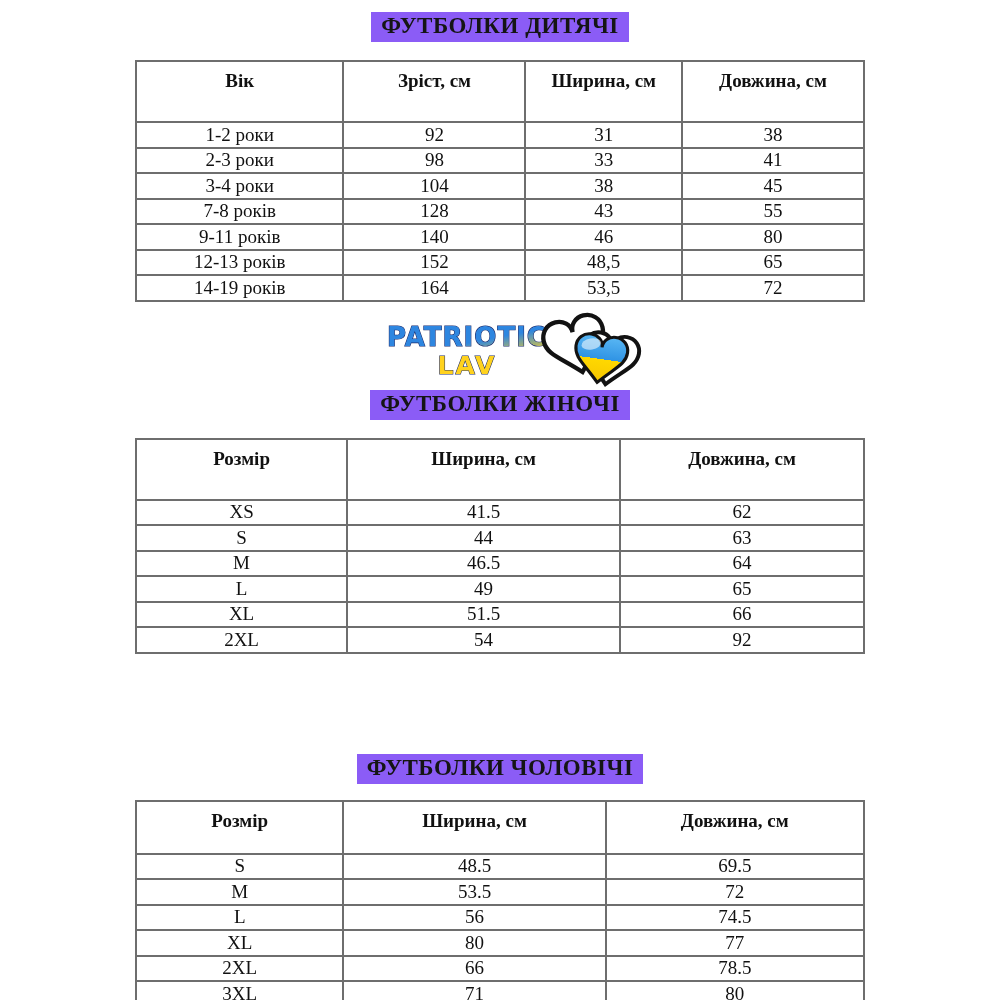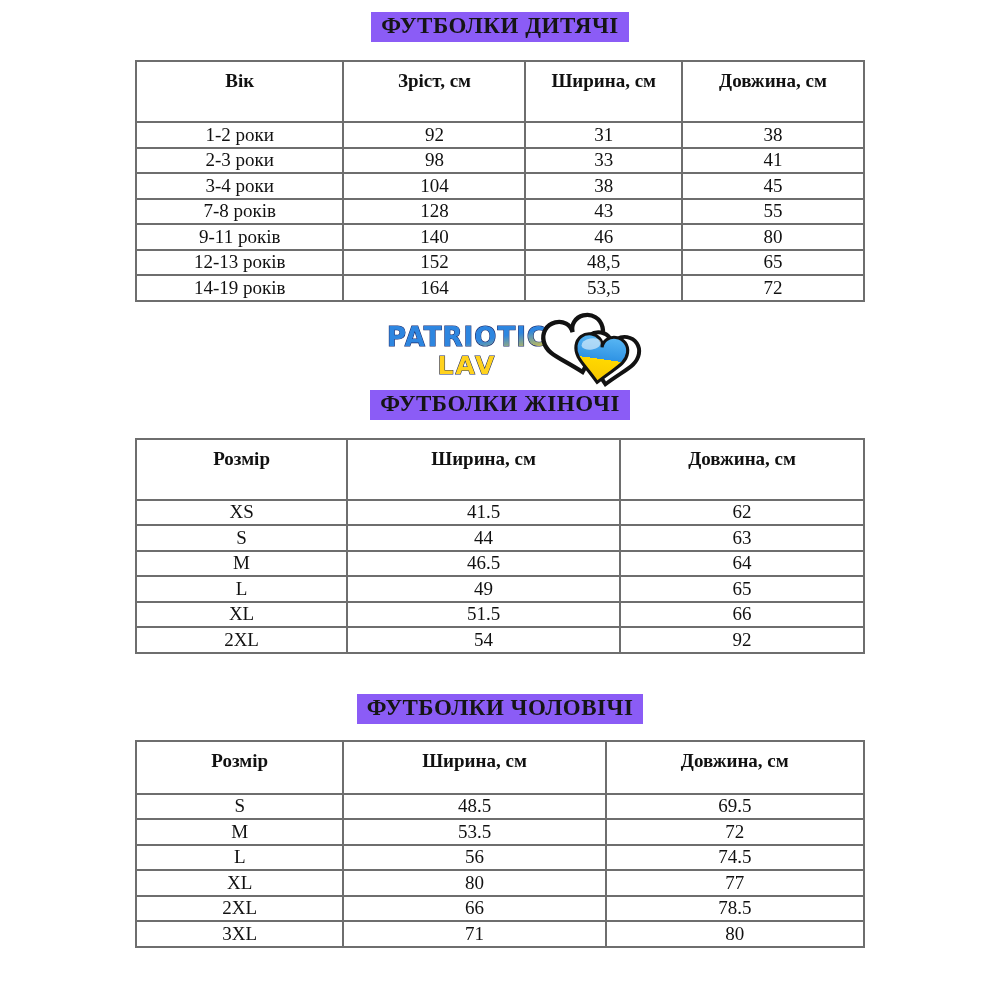--- a/index.html
+++ b/index.html
@@ -18,21 +18,21 @@
     display: inline-block;
     background: #8b5cf6;
     padding: 1px 10px 3px 10px;
     font-size: 23px;
     font-weight: bold;
     letter-spacing: 0.5px;
     color: #151515;
   }
   .title-1 { margin-top: 2px; }
   .title-2 { margin-top: 2px; }
-  .title-3 { margin-top: 40px; }
+  .title-3 { margin-top: 100px; }
 
   table.size-table {
     width: 730px;
     margin: 0 auto;
     border-collapse: collapse;
     table-layout: fixed;
   }
   table.size-table { margin-top: 18px; }
   table.size-table th,
   table.size-table td {

